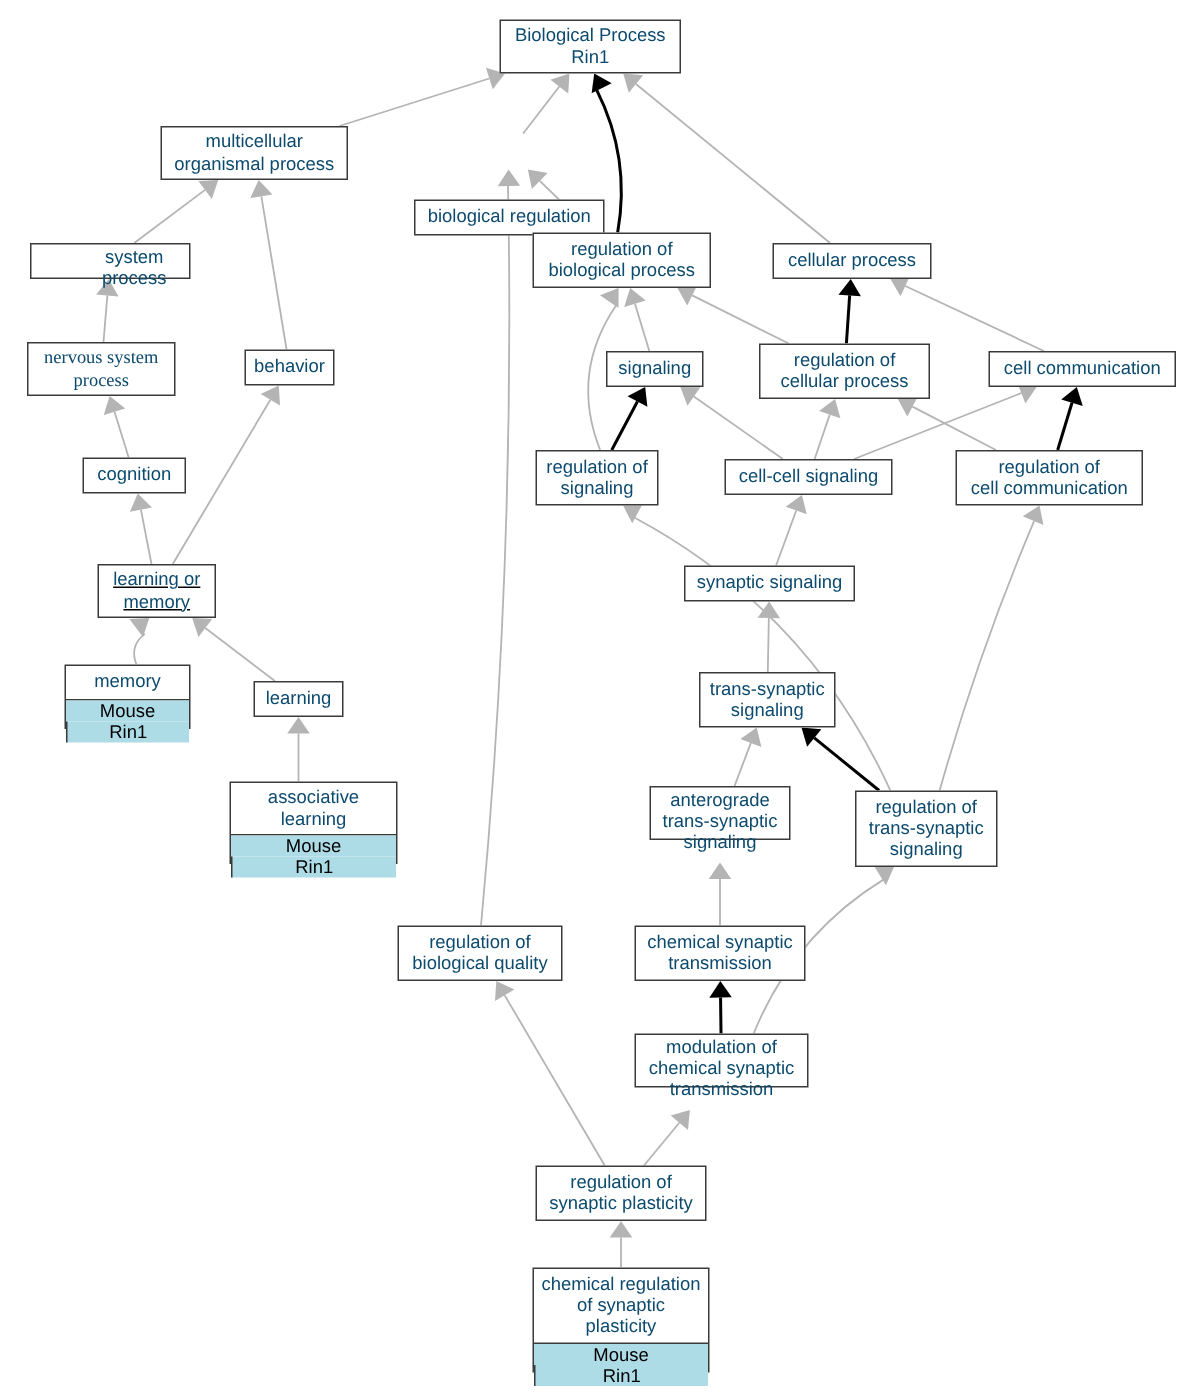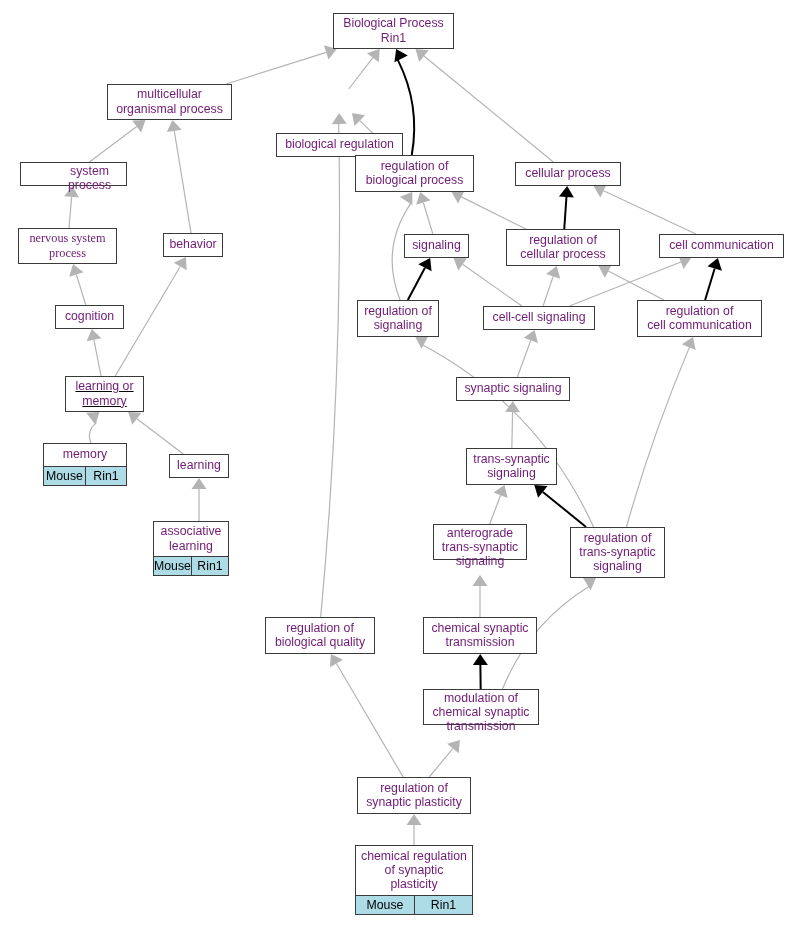--- a/index.html
+++ b/index.html
@@ -30,28 +30,28 @@
     z-index: 5;
   }
   .node-label {
     flex: 1 1 auto;
     display: flex;
     align-items: center;
     justify-content: center;
     text-align: center;
     font-size: 12.3px;
     line-height: 14.2px;
-    color: #701a75;
+    color: #0c4a6e;
     white-space: pre-line;
     padding: 1px 5px 2px 5px;
     box-sizing: border-box;
   }
   .anno-row {
     display: flex;
-    flex-direction: row;
+    flex-direction: column;
     border-top: 1.4px solid #3a3a3a;
     height: 19px;
     box-sizing: border-box;
   }
   .anno-cell {
     flex: 1 1 50%;
     display: flex;
     align-items: center;
     justify-content: center;
     font-size: 12.3px;
@@ -288,21 +288,21 @@
           <div class="anno-cell second">Rin1</div>
         </div>
       </div>
       <div class="node" style="left: 169px; top: 454px; width: 60px; height: 24px;">
         <div class="node-label">learning</div>
       </div>
       <div class="node" style="left: 466px; top: 448px; width: 91px; height: 37px;">
         <div class="node-label">trans-synaptic
 signaling</div>
       </div>
-      <div class="node" style="left: 153px; top: 521px; width: 76px; height: 55px;">
+      <div class="node" style="left: 153px; top: 521px; width: 112px; height: 55px;">
         <div class="node-label">associative
 learning</div>
         <div class="anno-row">
           <div class="anno-cell">Mouse</div>
           <div class="anno-cell second">Rin1</div>
         </div>
       </div>
       <div class="node" style="left: 433px; top: 524px; width: 94px; height: 36px;">
         <div class="node-label">anterograde
 trans-synaptic

